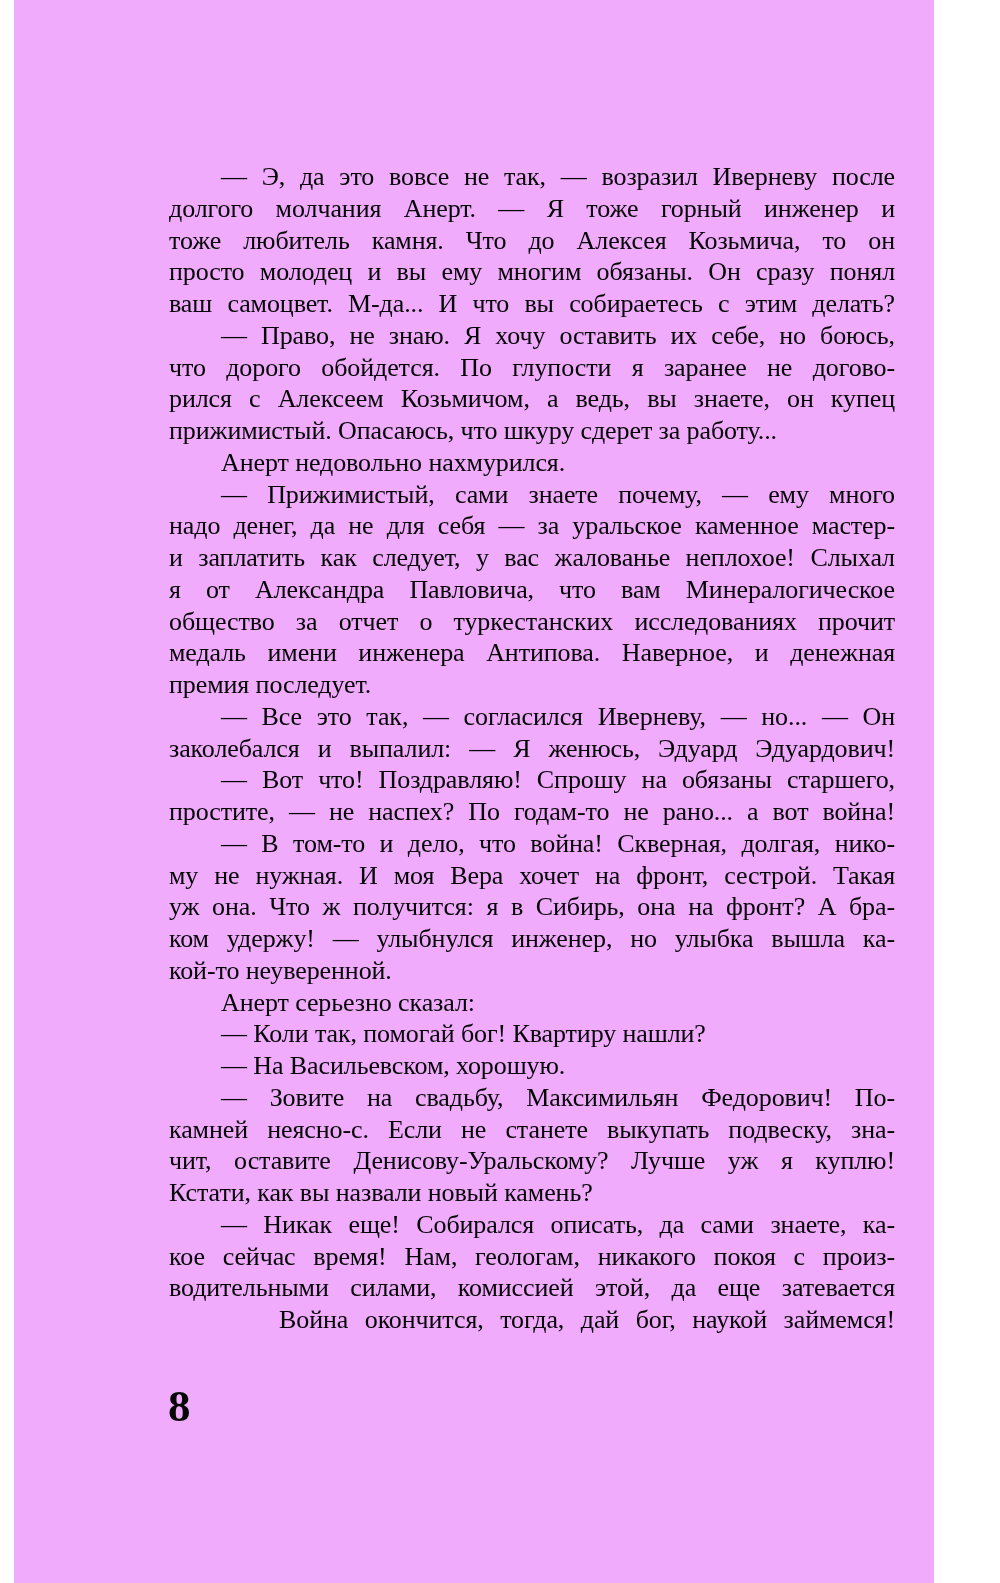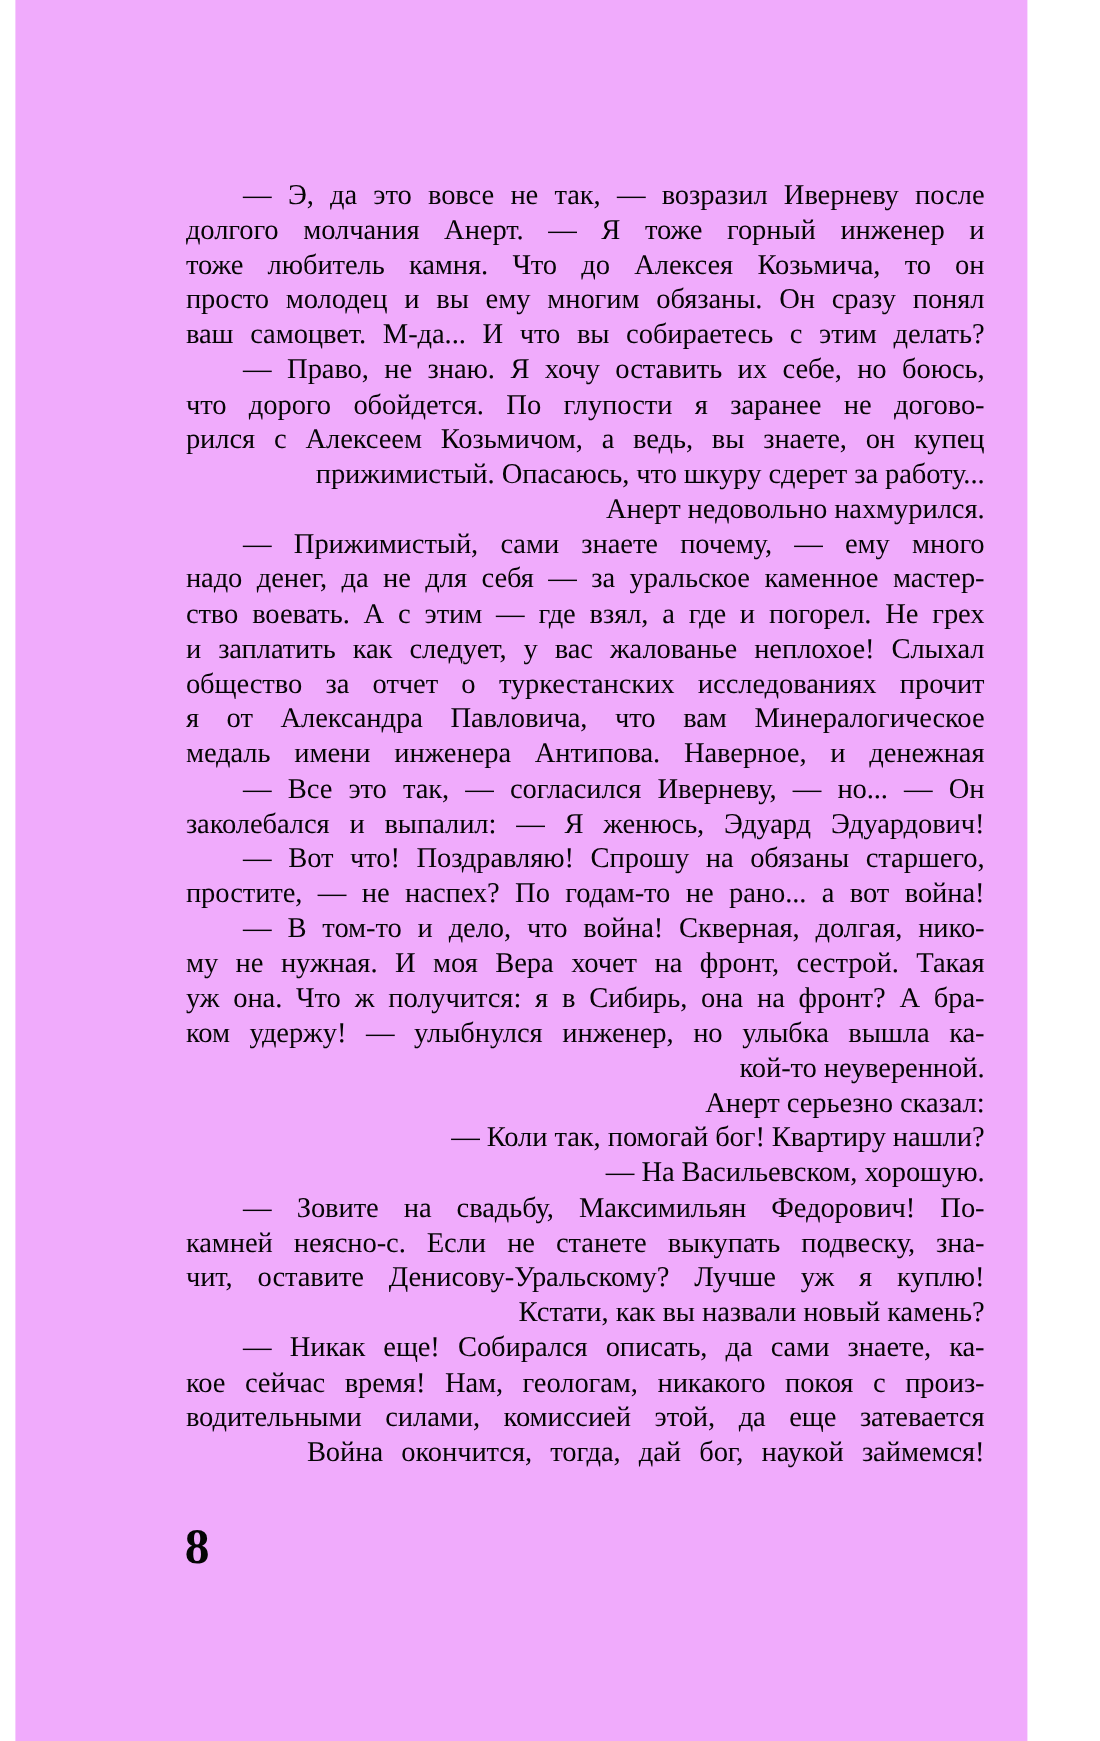--- a/index.html
+++ b/index.html
@@ -19,21 +19,21 @@
     left: 155px;
     top: 161px;
     width: 726px;
     font-size: 26px;
     line-height: 31.75px;
     letter-spacing: -0.1px;
   }
   .line {
     height: 31.75px;
     overflow: hidden;
-    text-align: right;
+    text-align: left;
     white-space: nowrap;
   }
   .line.justify {
     white-space: normal;
     text-align: justify;
     text-align-last: justify;
   }
   .line.indent { text-indent: 52px; }
   .line.inset { padding-left: 110px; }
   .folio {
@@ -57,25 +57,25 @@
       <div class="line justify">тоже любитель камня. Что до Алексея Козьмича, то он</div>
       <div class="line justify">просто молодец и вы ему многим обязаны. Он сразу понял</div>
       <div class="line justify">ваш самоцвет. М-да... И что вы собираетесь с этим делать?</div>
       <div class="line indent justify">— Право, не знаю. Я хочу оставить их себе, но боюсь,</div>
       <div class="line justify">что дорого обойдется. По глупости я заранее не догово-</div>
       <div class="line justify">рился с Алексеем Козьмичом, а ведь, вы знаете, он купец</div>
       <div class="line">прижимистый. Опасаюсь, что шкуру сдерет за работу...</div>
       <div class="line indent">Анерт недовольно нахмурился.</div>
       <div class="line indent justify">— Прижимистый, сами знаете почему, — ему много</div>
       <div class="line justify">надо денег, да не для себя — за уральское каменное мастер-</div>
-      <div class="line justify">ство воевать. А с этим — где взял, а где и погорел. Не грех</div>
       <div class="line justify">и заплатить как следует, у вас жалованье неплохое! Слыхал</div>
+      <div class="line justify">я от Александра Павловича, что вам Минералогическое</div>
       <div class="line justify">общество за отчет о туркестанских исследованиях прочит</div>
-      <div class="line justify">я от Александра Павловича, что вам Минералогическое</div>
       <div class="line justify">медаль имени инженера Антипова. Наверное, и денежная</div>
+      <div class="line">премия последует.</div>
       <div class="line indent justify">— Все это так, — согласился Иверневу, — но... — Он</div>
       <div class="line justify">заколебался и выпалил: — Я женюсь, Эдуард Эдуардович!</div>
       <div class="line indent justify">— Вот что! Поздравляю! Спрошу на обязаны старшего,</div>
       <div class="line justify">простите, — не наспех? По годам-то не рано... а вот война!</div>
       <div class="line indent justify">— В том-то и дело, что война! Скверная, долгая, нико-</div>
       <div class="line justify">му не нужная. И моя Вера хочет на фронт, сестрой. Такая</div>
       <div class="line justify">уж она. Что ж получится: я в Сибирь, она на фронт? А бра-</div>
       <div class="line justify">ком удержу! — улыбнулся инженер, но улыбка вышла ка-</div>
       <div class="line">кой-то неуверенной.</div>
       <div class="line indent">Анерт серьезно сказал:</div>

